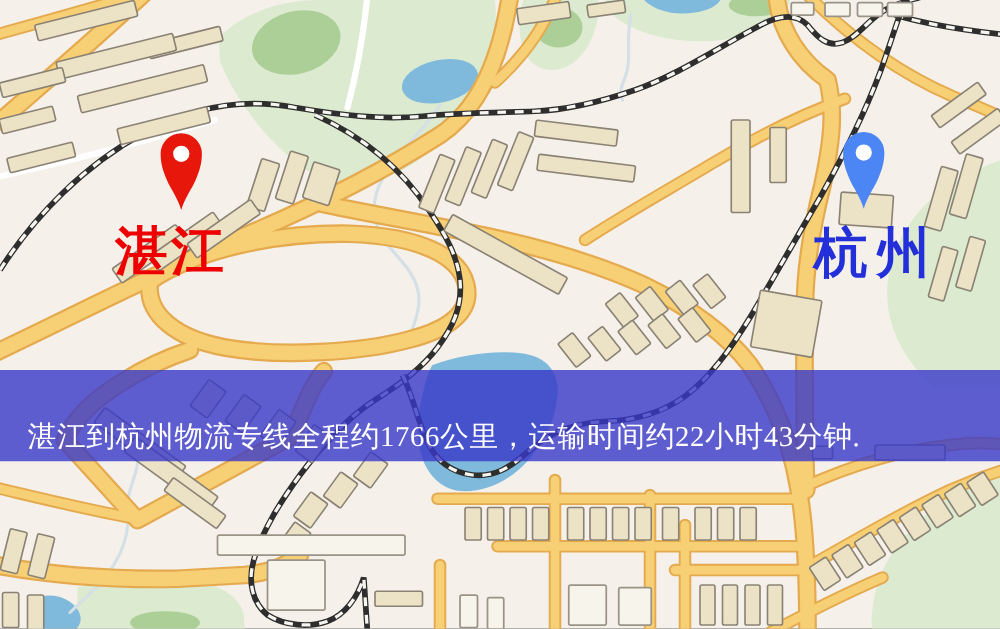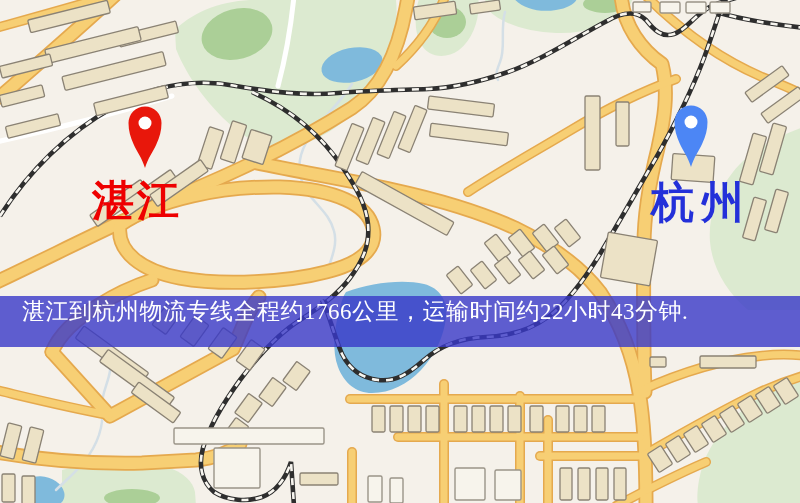--- a/index.html
+++ b/index.html
@@ -19,22 +19,22 @@
   .rc .mn{stroke-width:10px;} .rf .mn{stroke-width:7px;}
   .rail-base{fill:none;stroke:#2e2e2e;stroke-width:4.6;stroke-linecap:butt;}
   .rail-dash{fill:none;stroke:#f7f5ef;stroke-width:2.6;stroke-dasharray:7 7;}
   .bldg{fill:#ece2c6;stroke:#8a8274;stroke-width:1.3;}
   .bldg-light{fill:#f7f4ec;stroke:#9a9488;stroke-width:1.4;}
 
   .city-label{font-family:"Liberation Serif",serif;font-weight:700;}
   .city-label.dest{font-weight:600;letter-spacing:7px;}
   .city-label.origin{letter-spacing:3px;}
 
-  .banner{position:absolute;left:0;top:296px;width:800px;height:51px;
-          display:flex;align-items:flex-start;box-sizing:border-box;
+  .banner{position:absolute;left:0;top:296px;width:800px;height:73px;
+          display:flex;align-items:flex-end;box-sizing:border-box;
           padding:0 10px 4px 22px;}
   .banner span{font-family:"Liberation Serif",serif;font-size:23px;
                letter-spacing:0.5px;white-space:nowrap;}
 </style>
 </head>
 <body>
 
 <div class="stage">
   <svg width="800" height="503" viewBox="0 0 800 503">
 

